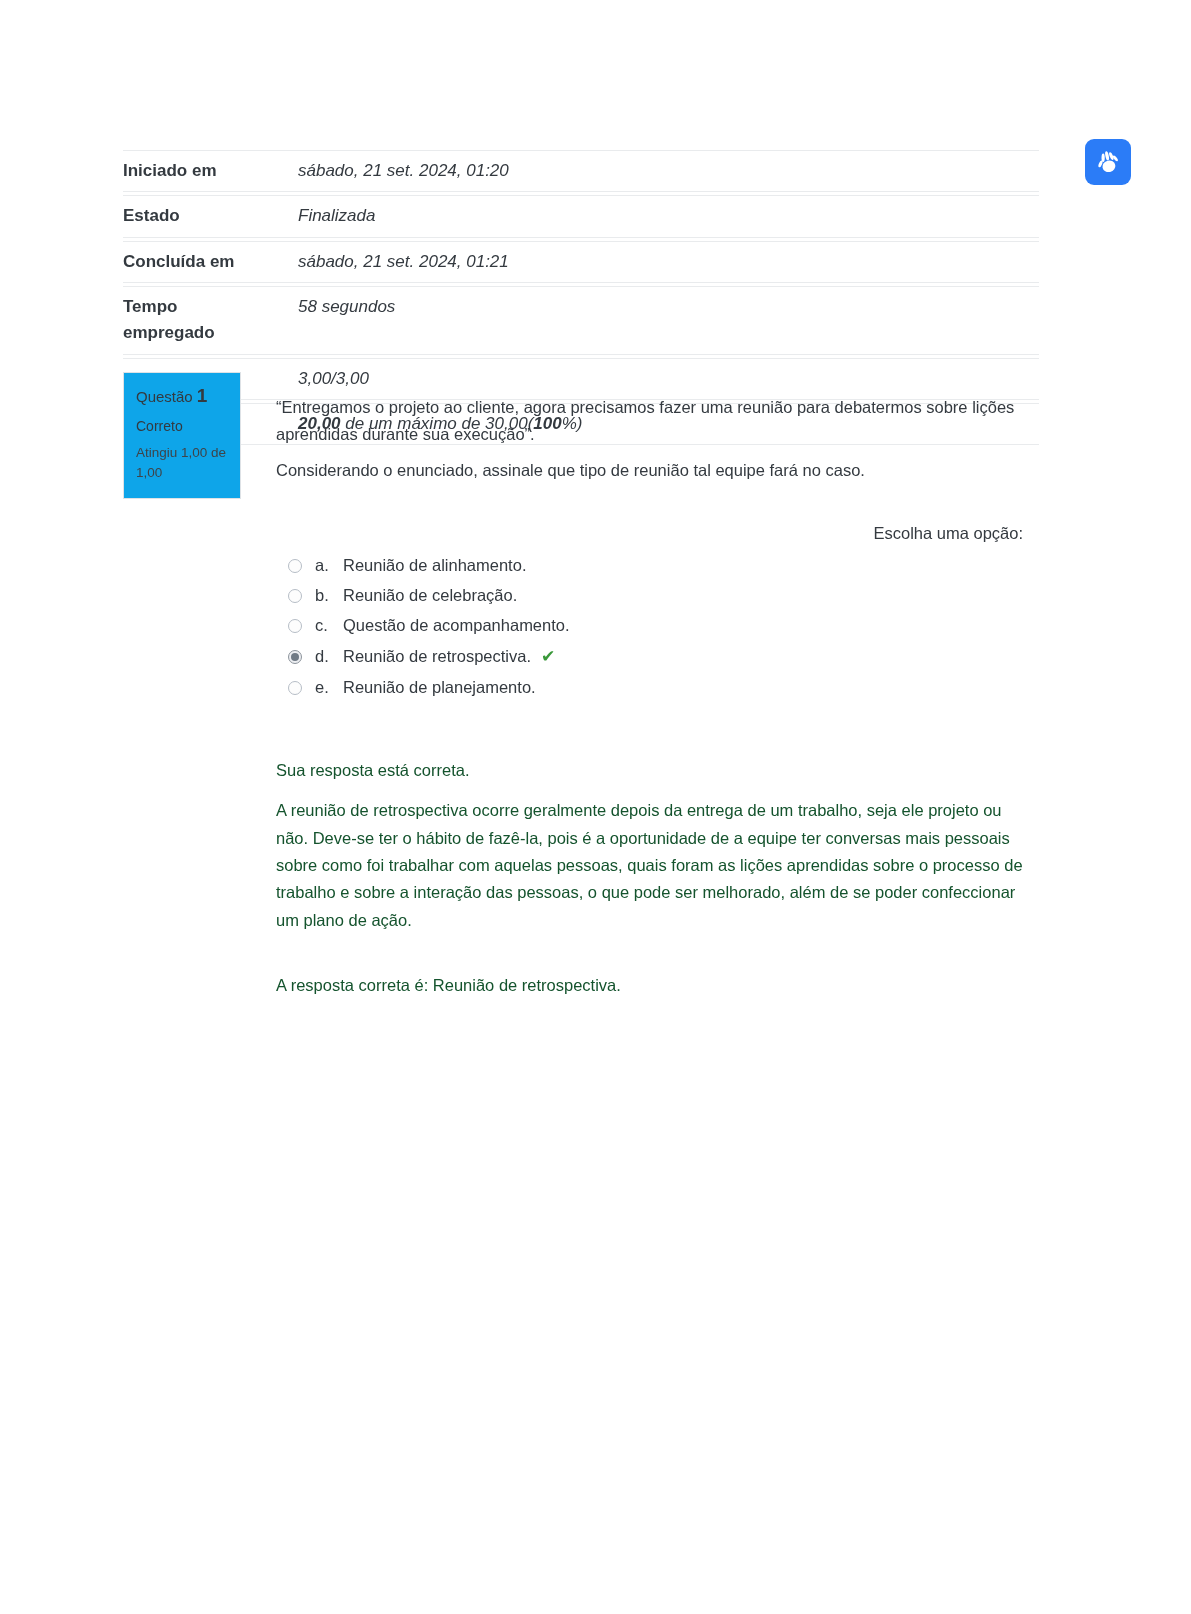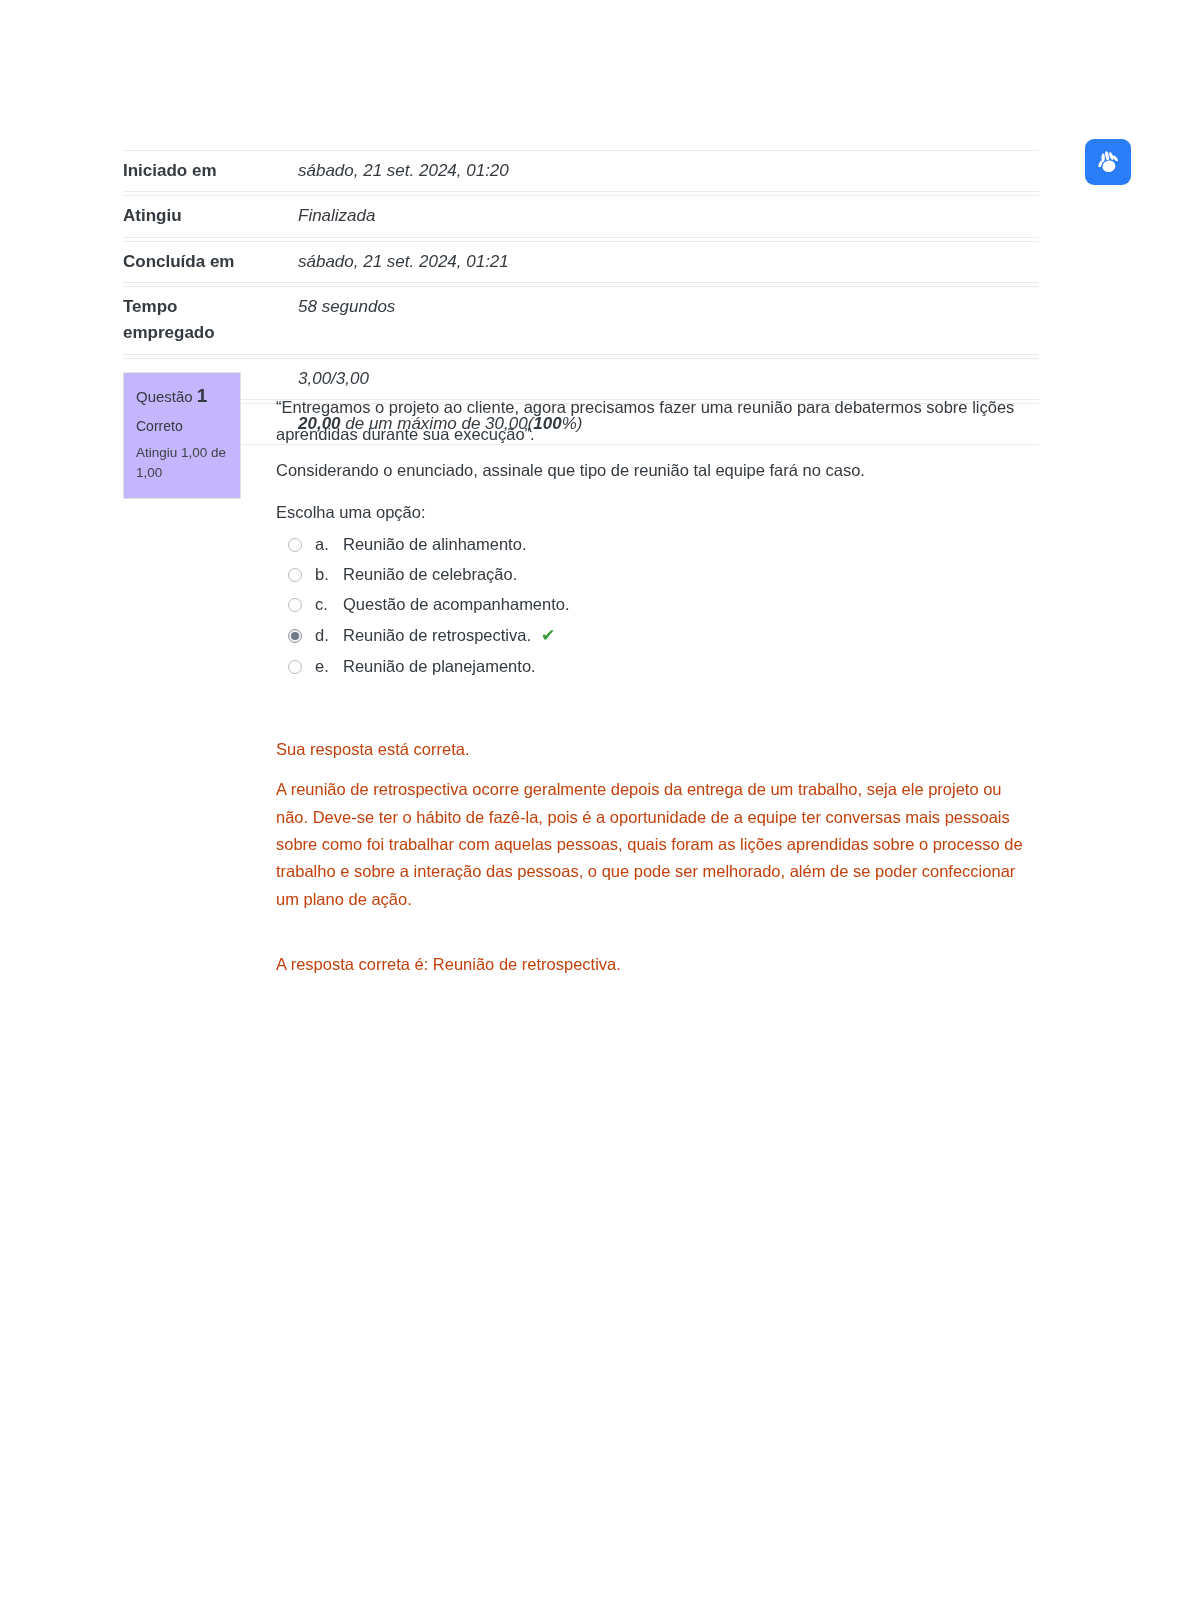--- a/index.html
+++ b/index.html
@@ -60,40 +60,40 @@
   }
 
   
   .qinfo {
     position: absolute;
     left: 123px;
     top: 372px;
     width: 118px;
     min-height: 121px;
     border: 1px solid #dee2e6;
-    background: #c4b5fd;
+    background: #0ea5e9;
     padding: 12px 10px 14px 12px;
   }
   .qinfo .qtitle { font-size: 15px; }
   .qinfo .qnum { font-size: 19px; font-weight: bold; margin-left: 4px; }
   .qinfo .qstate { font-size: 14px; margin-top: 11px; }
   .qinfo .qgrade { font-size: 13.5px; margin-top: 9px; line-height: 1.5; color: #3e444a; }
 
   
   .qcontent {
     position: absolute;
     left: 276px;
     top: 372px;
     width: 747px;
     padding-top: 22px;
     font-size: 16.5px;
   }
   .qtext { margin: 0 0 10px; line-height: 1.62; }
   .qtext.second { margin-bottom: 0; }
-  .prompt { margin: 19px 0 13px; }
+  .prompt { margin: 40px 0 13px; text-align: right; }
 
   .options { }
   .option {
     display: flex;
     align-items: center;
     padding-left: 12px;
     margin-bottom: 11px;
     cursor: pointer;
   }
   .radio {
@@ -118,35 +118,35 @@
   .letter { width: 28px; flex: none; }
   .opt-text { }
   .check {
     color: #399839;
     font-weight: bold;
     font-size: 17px;
     margin-left: 10px;
   }
 
   
-  .feedback { margin-top: 64px; color: #c2410c; }
+  .feedback { margin-top: 64px; color: #14532d; }
   .fb-correct { margin: 0 0 17px; }
   .fb-explain { margin: 0 0 42px; line-height: 1.66; }
   .fb-answer { margin: 0; }
 </style>
 </head>
 <body>
 
 <div class="summary">
   <div class="srow">
     <div class="lbl">Iniciado em</div>
     <div class="val">sábado, 21 set. 2024, 01:20</div>
   </div>
   <div class="srow">
-    <div class="lbl">Atingiu</div>
+    <div class="lbl">Estado</div>
     <div class="val">Finalizada</div>
   </div>
   <div class="srow">
     <div class="lbl">Concluída em</div>
     <div class="val">sábado, 21 set. 2024, 01:21</div>
   </div>
   <div class="srow">
     <div class="lbl">Tempo empregado</div>
     <div class="val">58 segundos</div>
   </div>

